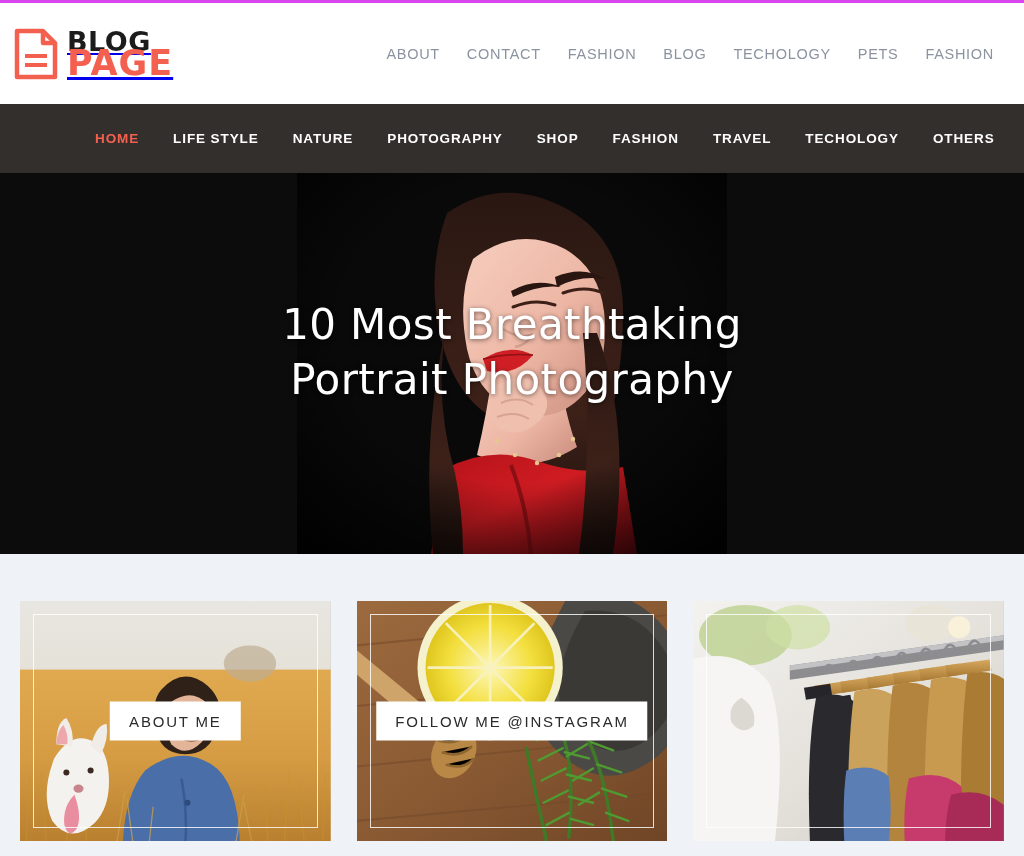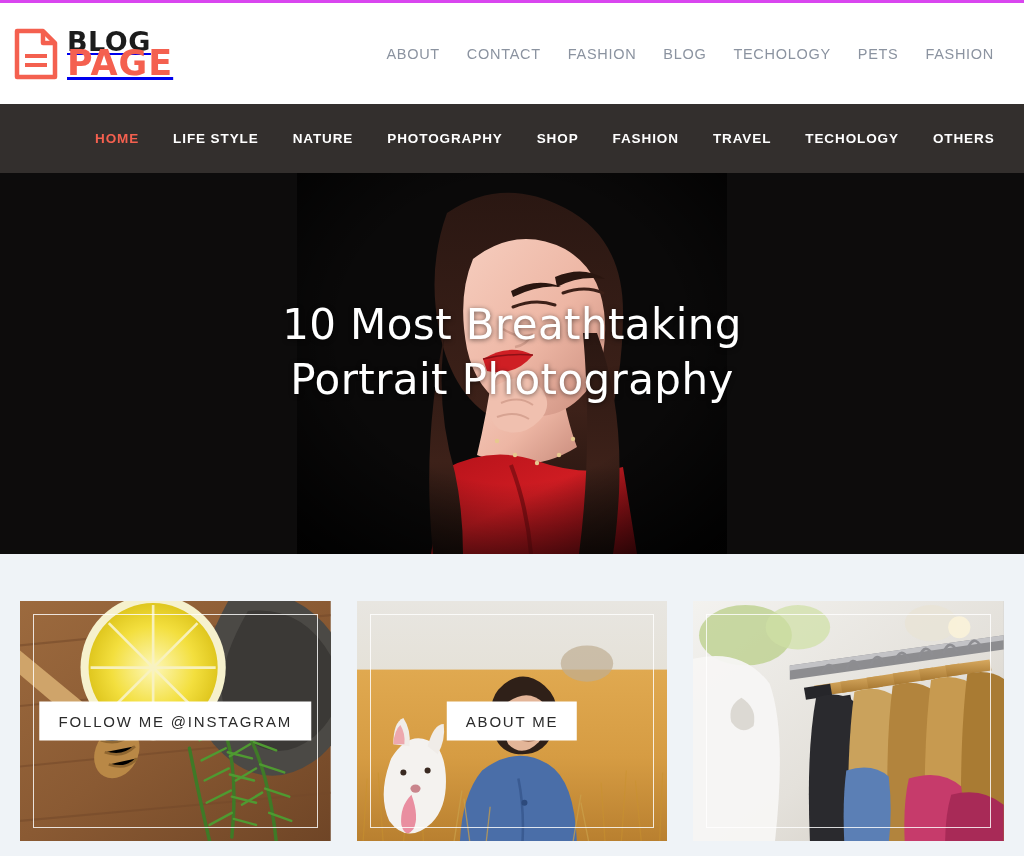--- a/index.html
+++ b/index.html
@@ -262,95 +262,20 @@
 
   <h1 class="hero-title">
     <span>10 Most Breathtaking</span><br>
     <span>Portrait Photography</span>
   </h1>
 
 </section>
 
 <section class="promo-section">
   <div class="promo-row">
-
-    <a class="promo-card" href="#">
-      <svg class="promo-art" viewBox="0 0 308 240" preserveAspectRatio="xMidYMid slice">
-        <defs>
-          <linearGradient id="woodG" x1="0" y1="0" x2="1" y2="1">
-            <stop offset="0%" stop-color="#9c6a3e"></stop>
-            <stop offset="50%" stop-color="#8a5a33"></stop>
-            <stop offset="100%" stop-color="#6f4526"></stop>
-          </linearGradient>
-          <radialGradient id="lemG" cx="50%" cy="50%" r="52%">
-            <stop offset="0%" stop-color="#fdf7b8"></stop>
-            <stop offset="62%" stop-color="#f3df3e"></stop>
-            <stop offset="100%" stop-color="#ddc41b"></stop>
-          </radialGradient>
-        </defs>
-        <rect width="308" height="240" fill="url(#woodG)"></rect>
-        <g stroke="#74492a" stroke-width="2" opacity="0.55">
-          <path d="M0 44 L308 14"></path>
-            <path d="M0 104 L308 74"></path>
-          <path d="M0 164 L308 134"></path>
-            <path d="M0 218 L308 190"></path>
-        </g>
-
-        <path d="M212 -10 q74 -6 108 60 q26 60 -22 104 q-56 44 -106 -12 q-40 -48 20 -152 z" fill="#4b4945"></path>
-        <path d="M226 10 q56 -6 84 48 q18 44 -18 76 q-42 34 -80 -10 q-30 -38 14 -114 z" fill="#3b3936"></path>
-
-        <path d="M-6 44 l92 76 l-14 14 l-90 -76 z" fill="#cfa46a"></path>
-        <ellipse cx="96" cy="150" rx="21" ry="27" fill="#b98846" transform="rotate(28 96 150)"></ellipse>
-        <g stroke="#8f6630" stroke-width="2.6">
-          <path d="M80 138 q18 6 30 -6"></path>
-            <path d="M84 150 q18 6 30 -6"></path>
-            <path d="M88 162 q18 6 28 -6"></path>
-        </g>
-
-        <circle cx="132" cy="66" r="72" fill="#f6f1cd"></circle>
-        <circle cx="132" cy="66" r="64" fill="url(#lemG)"></circle>
-        <g stroke="#f8f2c2" stroke-width="2.6" opacity="0.95">
-          <path d="M132 66 L132 4"></path>
-            <path d="M132 66 L176 22"></path>
-            <path d="M132 66 L194 66"></path>
-          <path d="M132 66 L176 110"></path>
-            <path d="M132 66 L132 128"></path>
-            <path d="M132 66 L88 110"></path>
-          <path d="M132 66 L70 66"></path>
-            <path d="M132 66 L88 22"></path>
-        </g>
-
-        <g stroke="#3f7a27" stroke-width="3.4" fill="none" stroke-linecap="round">
-          <path d="M196 112 q22 42 14 122"></path>
-          <path d="M222 124 q24 40 32 114"></path>
-          <path d="M168 146 q10 50 20 92"></path>
-        </g>
-        <g stroke="#4f9a31" stroke-width="2.4" stroke-linecap="round">
-          <path d="M200 128 l-22 10"></path>
-            <path d="M204 146 l-24 12"></path>
-            <path d="M207 166 l-24 12"></path>
-          <path d="M209 188 l-24 12"></path>
-            <path d="M210 210 l-22 12"></path>
-          <path d="M203 130 l22 4"></path>
-            <path d="M206 150 l24 6"></path>
-            <path d="M208 172 l24 6"></path>
-          <path d="M210 194 l24 6"></path>
-            <path d="M212 216 l22 6"></path>
-          <path d="M232 140 l22 8"></path>
-            <path d="M238 162 l24 8"></path>
-            <path d="M243 186 l24 8"></path>
-          <path d="M247 210 l22 8"></path>
-          <path d="M228 142 l-20 12"></path>
-            <path d="M234 166 l-20 12"></path>
-            <path d="M240 190 l-20 12"></path>
-        </g>
-      </svg>
-      <span class="promo-frame"></span>
-      <span class="promo-label">FOLLOW ME @INSTAGRAM</span>
-    </a>
 
     <a class="promo-card" href="#">
       <svg class="promo-art" viewBox="0 0 308 240" preserveAspectRatio="xMidYMid slice">
         <defs>
           <linearGradient id="skyG" x1="0" y1="0" x2="0" y2="1">
             <stop offset="0%" stop-color="#e8e6e1"></stop>
             <stop offset="100%" stop-color="#ded6c3"></stop>
           </linearGradient>
           <linearGradient id="fieldG" x1="0" y1="0" x2="0" y2="1">
             <stop offset="0%" stop-color="#e0a950"></stop>
@@ -397,20 +322,95 @@
             <path d="M128 240 l4 -36"></path>
         </g>
       </svg>
       <span class="promo-frame"></span>
       <span class="promo-label">ABOUT ME</span>
     </a>
 
     <a class="promo-card" href="#">
       <svg class="promo-art" viewBox="0 0 308 240" preserveAspectRatio="xMidYMid slice">
         <defs>
+          <linearGradient id="woodG" x1="0" y1="0" x2="1" y2="1">
+            <stop offset="0%" stop-color="#9c6a3e"></stop>
+            <stop offset="50%" stop-color="#8a5a33"></stop>
+            <stop offset="100%" stop-color="#6f4526"></stop>
+          </linearGradient>
+          <radialGradient id="lemG" cx="50%" cy="50%" r="52%">
+            <stop offset="0%" stop-color="#fdf7b8"></stop>
+            <stop offset="62%" stop-color="#f3df3e"></stop>
+            <stop offset="100%" stop-color="#ddc41b"></stop>
+          </radialGradient>
+        </defs>
+        <rect width="308" height="240" fill="url(#woodG)"></rect>
+        <g stroke="#74492a" stroke-width="2" opacity="0.55">
+          <path d="M0 44 L308 14"></path>
+            <path d="M0 104 L308 74"></path>
+          <path d="M0 164 L308 134"></path>
+            <path d="M0 218 L308 190"></path>
+        </g>
+
+        <path d="M212 -10 q74 -6 108 60 q26 60 -22 104 q-56 44 -106 -12 q-40 -48 20 -152 z" fill="#4b4945"></path>
+        <path d="M226 10 q56 -6 84 48 q18 44 -18 76 q-42 34 -80 -10 q-30 -38 14 -114 z" fill="#3b3936"></path>
+
+        <path d="M-6 44 l92 76 l-14 14 l-90 -76 z" fill="#cfa46a"></path>
+        <ellipse cx="96" cy="150" rx="21" ry="27" fill="#b98846" transform="rotate(28 96 150)"></ellipse>
+        <g stroke="#8f6630" stroke-width="2.6">
+          <path d="M80 138 q18 6 30 -6"></path>
+            <path d="M84 150 q18 6 30 -6"></path>
+            <path d="M88 162 q18 6 28 -6"></path>
+        </g>
+
+        <circle cx="132" cy="66" r="72" fill="#f6f1cd"></circle>
+        <circle cx="132" cy="66" r="64" fill="url(#lemG)"></circle>
+        <g stroke="#f8f2c2" stroke-width="2.6" opacity="0.95">
+          <path d="M132 66 L132 4"></path>
+            <path d="M132 66 L176 22"></path>
+            <path d="M132 66 L194 66"></path>
+          <path d="M132 66 L176 110"></path>
+            <path d="M132 66 L132 128"></path>
+            <path d="M132 66 L88 110"></path>
+          <path d="M132 66 L70 66"></path>
+            <path d="M132 66 L88 22"></path>
+        </g>
+
+        <g stroke="#3f7a27" stroke-width="3.4" fill="none" stroke-linecap="round">
+          <path d="M196 112 q22 42 14 122"></path>
+          <path d="M222 124 q24 40 32 114"></path>
+          <path d="M168 146 q10 50 20 92"></path>
+        </g>
+        <g stroke="#4f9a31" stroke-width="2.4" stroke-linecap="round">
+          <path d="M200 128 l-22 10"></path>
+            <path d="M204 146 l-24 12"></path>
+            <path d="M207 166 l-24 12"></path>
+          <path d="M209 188 l-24 12"></path>
+            <path d="M210 210 l-22 12"></path>
+          <path d="M203 130 l22 4"></path>
+            <path d="M206 150 l24 6"></path>
+            <path d="M208 172 l24 6"></path>
+          <path d="M210 194 l24 6"></path>
+            <path d="M212 216 l22 6"></path>
+          <path d="M232 140 l22 8"></path>
+            <path d="M238 162 l24 8"></path>
+            <path d="M243 186 l24 8"></path>
+          <path d="M247 210 l22 8"></path>
+          <path d="M228 142 l-20 12"></path>
+            <path d="M234 166 l-20 12"></path>
+            <path d="M240 190 l-20 12"></path>
+        </g>
+      </svg>
+      <span class="promo-frame"></span>
+      <span class="promo-label">FOLLOW ME @INSTAGRAM</span>
+    </a>
+
+    <a class="promo-card" href="#">
+      <svg class="promo-art" viewBox="0 0 308 240" preserveAspectRatio="xMidYMid slice">
+        <defs>
           <linearGradient id="bgShop" x1="0" y1="0" x2="1" y2="1">
             <stop offset="0%" stop-color="#f3f2ef"></stop>
             <stop offset="55%" stop-color="#e4e1db"></stop>
             <stop offset="100%" stop-color="#cfc9c0"></stop>
           </linearGradient>
           <linearGradient id="hangG" x1="0" y1="0" x2="0" y2="1">
             <stop offset="0%" stop-color="#d7a95f"></stop>
             <stop offset="100%" stop-color="#a87933"></stop>
           </linearGradient>
         </defs>

